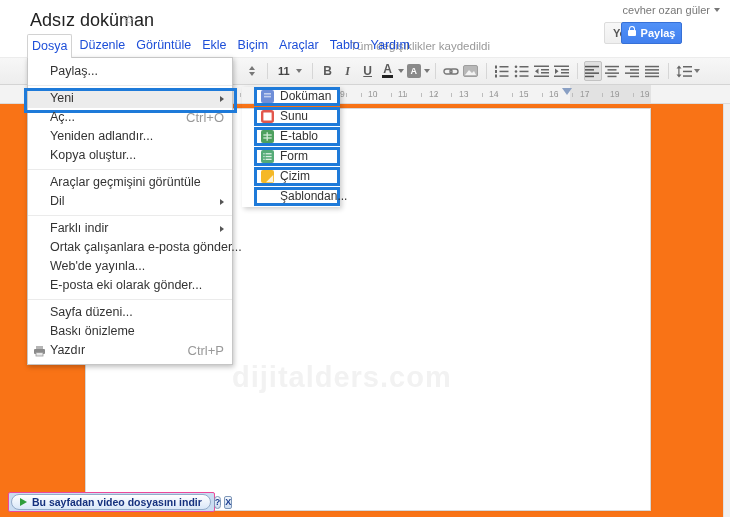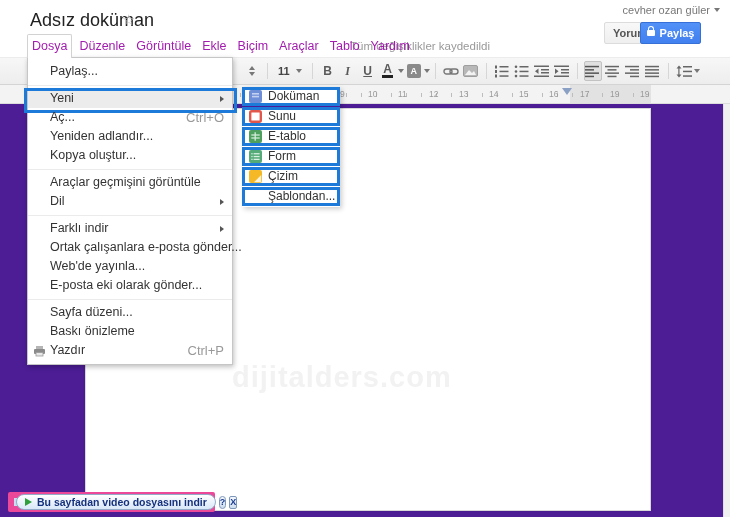--- a/index.html
+++ b/index.html
@@ -7,27 +7,27 @@
        font-family:"Liberation Sans",sans-serif;background:#fff;}
   
   .header{position:absolute;left:0;top:0;width:730px;height:57px;background:#fff;}
   .doc-title{position:absolute;left:30px;top:10px;font-size:18px;color:#222;}
   .star{position:absolute;left:122px;top:11px;font-size:15px;color:#c6c6c6;}
   .account{position:absolute;right:10px;top:4px;font-size:11px;color:#777;display:flex;align-items:center;gap:4px;}
   .caret{width:0;height:0;border-left:3px solid transparent;border-right:3px solid transparent;border-top:4px solid #777;display:inline-block;}
   .btn-comments{position:absolute;left:604px;top:22px;height:22px;padding:0 8px;display:flex;align-items:center;gap:5px;
      background:linear-gradient(#f8f8f8,#efefef);border:1px solid #dcdcdc;border-radius:2px;
      font-size:11px;font-weight:bold;color:#555;box-sizing:border-box;}
-  .btn-share{position:absolute;left:640px;top:22px;height:22px;width:61px;display:flex;align-items:center;justify-content:center;gap:5px;
+  .btn-share{position:absolute;left:621px;top:22px;height:22px;width:61px;display:flex;align-items:center;justify-content:center;gap:5px;
      background:linear-gradient(#5191f7,#4180ef);border:1px solid #3670d6;border-radius:2px;
      font-size:11px;font-weight:bold;color:#fff;box-sizing:border-box;}
   .lock{width:8px;height:6px;background:#fff;border-radius:1px;position:relative;display:inline-block;}
   .lock::before{content:"";position:absolute;top:-4px;left:1px;width:6px;height:5px;box-sizing:border-box;
      border:1.5px solid #fff;border-bottom:none;border-radius:3px 3px 0 0;}
-  .menubar{position:absolute;left:27px;top:34px;height:24px;display:flex;align-items:center;font-size:12.5px;color:#a21caf;z-index:60;}
+  .menubar{position:absolute;left:27px;top:34px;height:24px;display:flex;align-items:flex-start;font-size:12.5px;color:#1d4ed8;z-index:60;}
   .mb-item{padding:0 4px;margin-right:3px;line-height:23px;}
   .mb-item.active{background:#fff;border:1px solid #d2d2d2;border-bottom:none;border-radius:2px 2px 0 0;}
   .save-status{position:absolute;left:350px;top:40px;font-size:11.5px;color:#999;}
   
   .toolbar{position:absolute;left:0;top:57px;width:730px;height:28px;box-sizing:border-box;
      background:linear-gradient(#f7f7f7,#ededed);border-top:1px solid #ececec;border-bottom:1px solid #d4d4d4;
      display:flex;align-items:center;z-index:10;}
   .tb-start{width:242px;flex:none;}
   .tb-sep{width:1px;height:16px;background:#d6d6d6;margin:0 5px;flex:none;}
   .tb-btn{height:20px;min-width:18px;display:flex;align-items:center;justify-content:center;
@@ -46,46 +46,46 @@
      display:flex;align-items:center;justify-content:center;}
   
   .ruler{position:absolute;left:0;top:85px;width:730px;height:19px;background:#f3f3f3;border-bottom:1px solid #dcdcdc;box-sizing:border-box;z-index:9;}
   .ruler-dark{position:absolute;left:570px;top:0;width:81px;height:18px;background:#e2e2e2;}
   .ruler-ticks{position:absolute;left:240px;top:8px;width:410px;height:4px;
      background:repeating-linear-gradient(to right,#bdbdbd 0 1px,transparent 1px 15.1px);}
   .rn{position:absolute;top:4px;font-size:8.5px;color:#9a9a9a;}
   .margin-marker{position:absolute;left:562px;top:3px;width:0;height:0;
      border-left:5px solid transparent;border-right:5px solid transparent;border-top:7px solid #8aa0c4;}
   
-  .content{position:absolute;left:0;top:104px;width:730px;height:413px;background:#4c1d95;}
+  .content{position:absolute;left:0;top:104px;width:730px;height:413px;background:#f97316;}
   .page{position:absolute;left:85px;top:4px;width:566px;height:403px;background:#fff;
      border:1px solid #d8d8d8;box-sizing:border-box;box-shadow:0 0 3px rgba(0,0,0,0.06);}
   .watermark{position:absolute;left:146px;top:252px;font-size:29px;font-weight:bold;color:#f2f2f2;letter-spacing:1px;}
   .scrollbar{position:absolute;right:0;top:0;width:6px;height:413px;background:#f0f0f0;border-left:1px solid #e0e0e0;}
   
   .file-menu{position:absolute;left:27px;top:57px;width:206px;box-sizing:border-box;background:#fff;
      border:1px solid #c6c6c6;box-shadow:1px 2px 5px rgba(0,0,0,.25);padding:4px 0;z-index:50;}
   .mi{position:relative;height:19px;line-height:19px;font-size:12.5px;color:#333;padding:0 8px 0 22px;}
   .mi-label{white-space:nowrap;}
   .mi-shortcut{position:absolute;right:8px;top:0;color:#999;font-size:13px;}
   .mi-arrow{position:absolute;right:8px;top:6.5px;width:0;height:0;
      border-top:3.5px solid transparent;border-bottom:3.5px solid transparent;border-left:4.5px solid #555;}
   .mi-icon{position:absolute;left:5px;top:3px;}
   .menu-sep{height:1px;background:#ebebeb;margin:3.5px 0;}
   .mi.hl{background:#ececec;}
   .ann-yeni{position:absolute;left:-4px;top:-1.5px;width:207px;height:19px;border:3px solid #1e7ad9;pointer-events:none;}
   
   .new-submenu{position:absolute;left:242px;top:87px;width:98px;z-index:55;box-shadow:2px 2px 5px rgba(0,0,0,.2);}
   .sub-box{box-sizing:content-box;height:13px;border:3px solid #1e7ad9;margin-bottom:1px;background:#fff;
-     display:flex;align-items:center;gap:6px;padding:0 2px 0 4px;}
+     display:flex;align-items:center;gap:6px;padding:0 2px 0 4px;margin-left:12px;}
   .sub-ic{width:13px;height:13px;flex:none;display:flex;}
   .sub-label{font-size:12px;color:#333;white-space:nowrap;line-height:13px;}
   
   .dl-bar{position:absolute;left:8px;top:492px;height:20px;width:207px;box-sizing:border-box;z-index:70;
-     background:#cadcf1;border:6px solid #ec4899;border-radius:2px;display:flex;align-items:center;gap:3px;padding:0 2px;}
+     background:#cadcf1;border:1px solid #ec4899;border-radius:2px;display:flex;align-items:center;gap:3px;padding:0 2px;}
   .dl-pill{height:16px;box-sizing:border-box;display:flex;align-items:center;gap:5px;padding:0 8px;border-radius:8px;
      background:linear-gradient(#ffffff,#d9e7f8);border:1px solid #93abc9;}
   .dl-play{width:0;height:0;border-top:4.5px solid transparent;border-bottom:4.5px solid transparent;border-left:7px solid #2f9e3c;}
   .dl-text{font-size:10.5px;font-weight:bold;color:#15317e;white-space:nowrap;}
   .dl-sq{width:13px;height:13px;box-sizing:border-box;display:flex;align-items:center;justify-content:center;
      background:linear-gradient(#f2f7fd,#cdddf0);border:1px solid #7e97b8;color:#1a3c8f;font-size:9px;font-weight:bold;}
   .dl-help{border-radius:7px;}
   .dl-close{border-radius:2px;}
 </style>
 </head>

